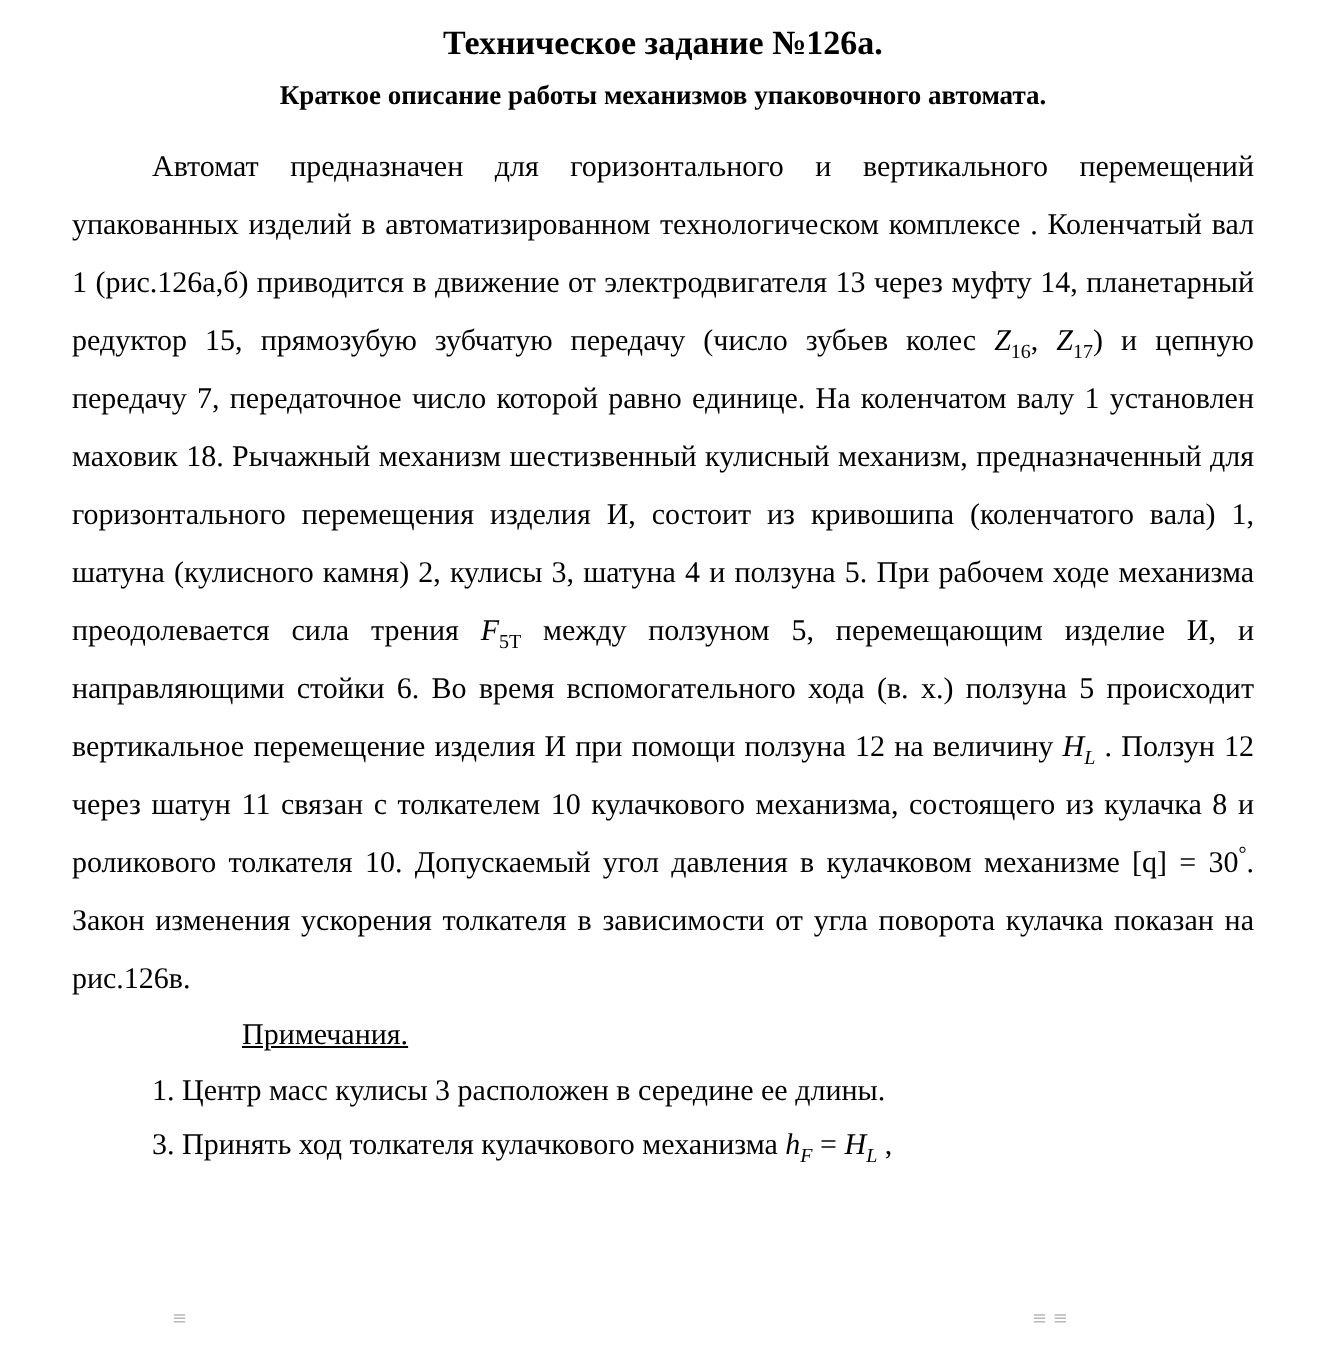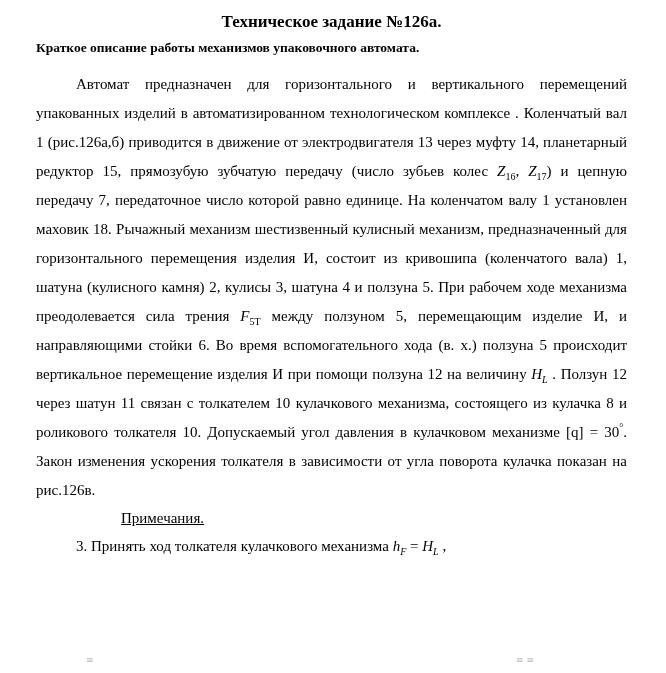--- a/index.html
+++ b/index.html
@@ -16,20 +16,21 @@
     padding: 10px 39px 0 36px;
     position: relative;
   }
   .doc-title {
     text-align: center;
     font-size: 17px;
     font-weight: bold;
     line-height: 24px;
   }
   .doc-subtitle {
+    text-align: center;
     font-size: 13.5px;
     font-weight: bold;
     line-height: 20px;
     margin-top: 4px;
   }
   .body-par {
     margin-top: 12px;
     font-size: 15px;
     line-height: 29px;
     text-align: justify;
@@ -70,20 +71,21 @@
   <h1 class="doc-title">Техническое задание №126а.</h1>
 
   <h2 class="doc-subtitle">Краткое описание работы механизмов упаковочного автомата.</h2>
 
   <p class="body-par"><span>Автомат предназначен для горизонтального и вертикального перемещений упакованных изделий в автоматизированном технологическом комплексе . Коленчатый вал 1 (рис.126а,б) приводится в движение от электродвигателя 13 через муфту 14, планетарный редуктор 15, прямозубую зубчатую передачу (число зубьев колес </span><span class="it">Z</span><sub>16</sub><span>, </span><span class="it">Z</span><sub>17</sub><span>) и цепную передачу 7, передаточное число которой равно единице. На коленчатом валу 1 установлен маховик 18. Рычажный механизм шестизвенный кулисный механизм, предназначенный для горизонтального перемещения изделия И, состоит из кривошипа (коленчатого вала) 1, шатуна (кулисного камня) 2, кулисы 3, шатуна 4 и ползуна 5. При рабочем ходе механизма преодолевается сила трения </span><span class="it">F</span><sub>5Т</sub><span> между ползуном 5, перемещающим изделие И, и направляющими стойки 6. Во время вспомогательного хода (в. х.) ползуна 5 происходит вертикальное перемещение изделия И при помощи ползуна 12 на величину </span><span class="it">H</span><sub class="it">L</sub><span> . Ползун 12 через шатун 11 связан с толкателем 10 кулачкового механизма, состоящего из кулачка  8 и роликового толкателя 10. Допускаемый угол давления в кулачковом механизме [q] = 30</span><sup>°</sup><span>. Закон изменения ускорения толкателя в зависимости от угла поворота кулачка показан на рис.126в.</span></p>
 
   <div class="notes-block">
     <p class="note">
       <span class="notes-heading">Примечания.</span>
     </p>
+    <p class="note"><span>1. Центр масс кулисы 3 расположен в середине ее длины.</span></p>
     <p class="note"><span>3. Принять ход толкателя кулачкового механизма </span><span class="it">h</span><sub class="it">F</sub><span> = </span><span class="it">H</span><sub class="it">L</sub><span> ,</span></p>
   </div>
 
   <div class="stray-marks">
     <span class="stray-mark m1">≡</span>
     <span class="stray-mark m2">≡ ≡</span>
   </div>
 
 </div>
 

